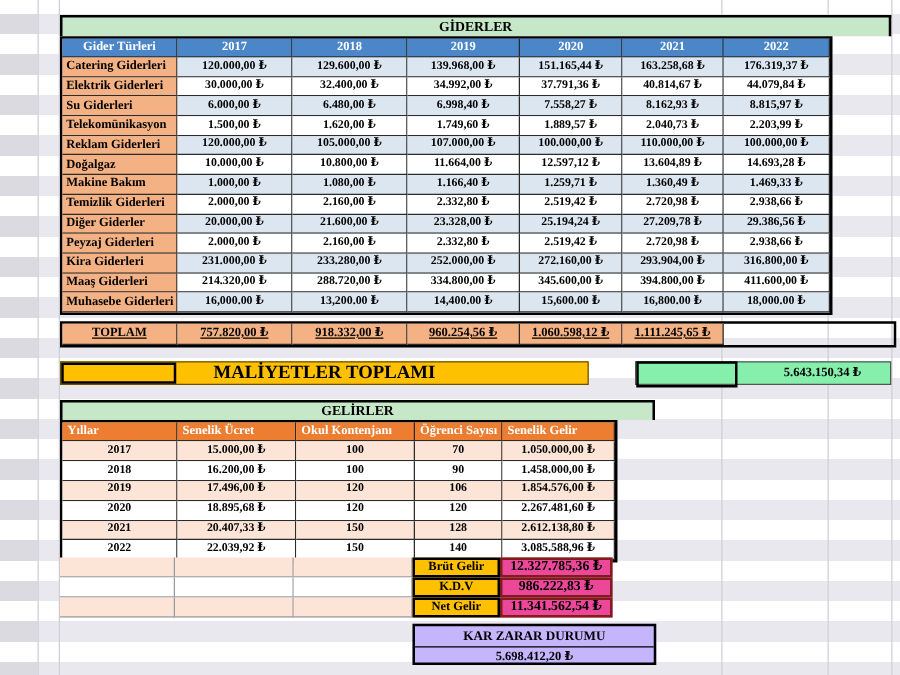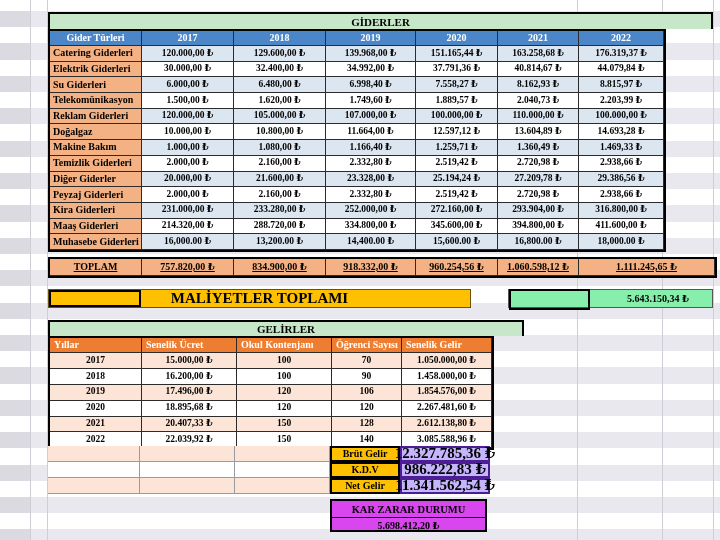--- a/index.html
+++ b/index.html
@@ -60,25 +60,25 @@
     grid-template-rows:15px repeat(6,15.9px);
     border:2px solid #000;background:#fff;}
   .ghead{background:#ed7d31;color:#fff;font-size:10px;justify-content:flex-start;padding-left:4px;}
   .rowpeach{background:#fce4d6;}
 
   
   .gelir-summary{position:absolute;left:48px;top:446px;z-index:2;display:grid;
     grid-template-columns:92px 95px 95px 70px 90px;grid-auto-rows:15.9px;}
   .empt{border-right:1px solid #9a9aa2;border-bottom:1px solid #9a9aa2;}
   .gold{background:#ffc000;border:2px solid #000;font-size:10px;}
-  .green{background:#c4b5fd;border:2px solid #4c1d95;font-size:15px;}
-
-  
-  .kar-box{position:absolute;left:330px;top:499px;width:157px;height:33px;z-index:2;
-    background:#d946ef;border:2.5px solid #000;box-sizing:border-box;}
+  .green{background:#ec4899;border:2px solid #7f1d1d;font-size:11px;}
+
+  
+  .kar-box{position:absolute;left:330px;top:499px;width:195px;height:33px;z-index:2;
+    background:#c4b5fd;border:2.5px solid #000;box-sizing:border-box;}
   .kar-title{height:16px;display:flex;align-items:center;justify-content:center;
     font-size:10.5px;border-bottom:1.5px solid #000;}
   .kar-value{height:14px;display:flex;align-items:center;justify-content:center;font-size:10px;}
 </style>
 </head>
 <body>
 
 <div class="bands"></div>
 <div class="left-margin"></div>
 <div class="topstrip"></div>
@@ -188,21 +188,20 @@
     <div class="cell rowblue">13,200.00 ₺</div>
     <div class="cell rowblue">14,400.00 ₺</div>
     <div class="cell rowblue">15,600.00 ₺</div>
     <div class="cell rowblue">16,800.00 ₺</div>
     <div class="cell rowblue">18,000.00 ₺</div>
   </div>
 
 <div class="toplam-grid">
     <div class="cell">TOPLAM</div>
     <div class="cell">757.820,00 ₺</div>
-    <div class="cell">834.900,00 ₺</div>
     <div class="cell">918.332,00 ₺</div>
     <div class="cell">960.254,56 ₺</div>
     <div class="cell">1.060.598,12 ₺</div>
     <div class="cell">1.111.245,65 ₺</div>
   </div>
 
 <div class="mal-row">
   <div class="mal-yellow">
     <div class="mal-corner"></div>
     <span>MALİYETLER TOPLAMI</span>

